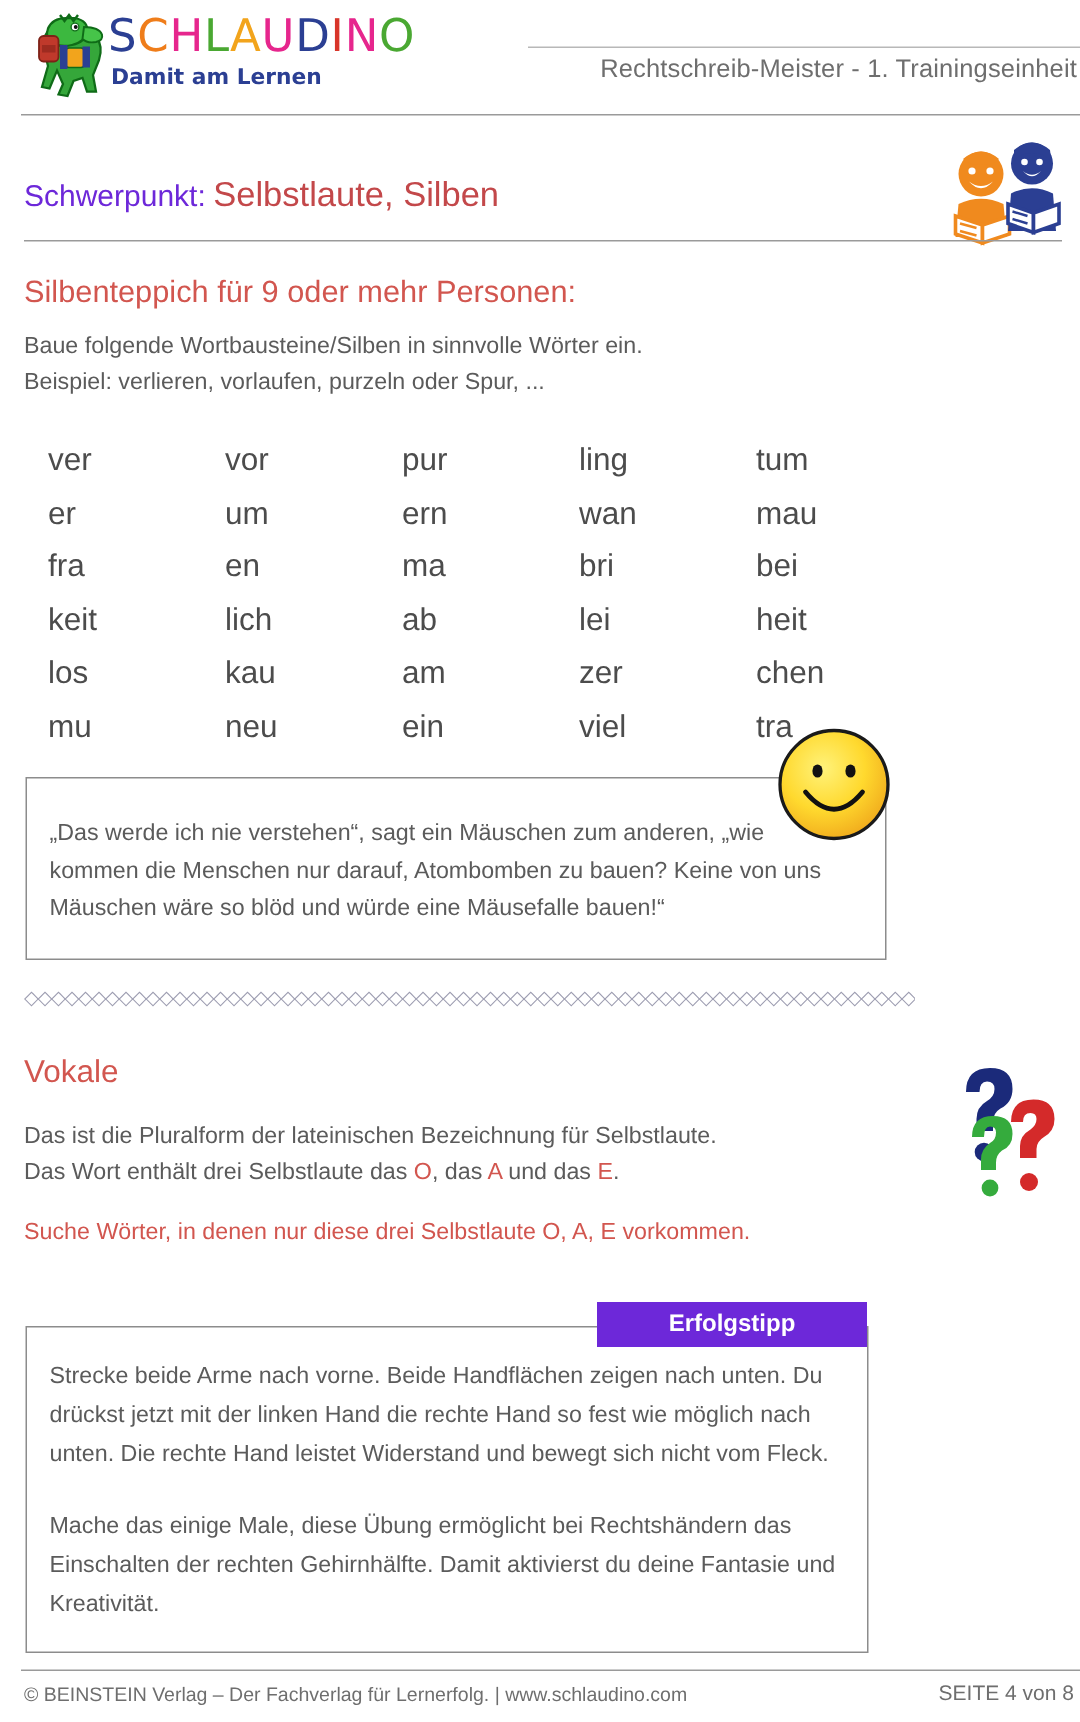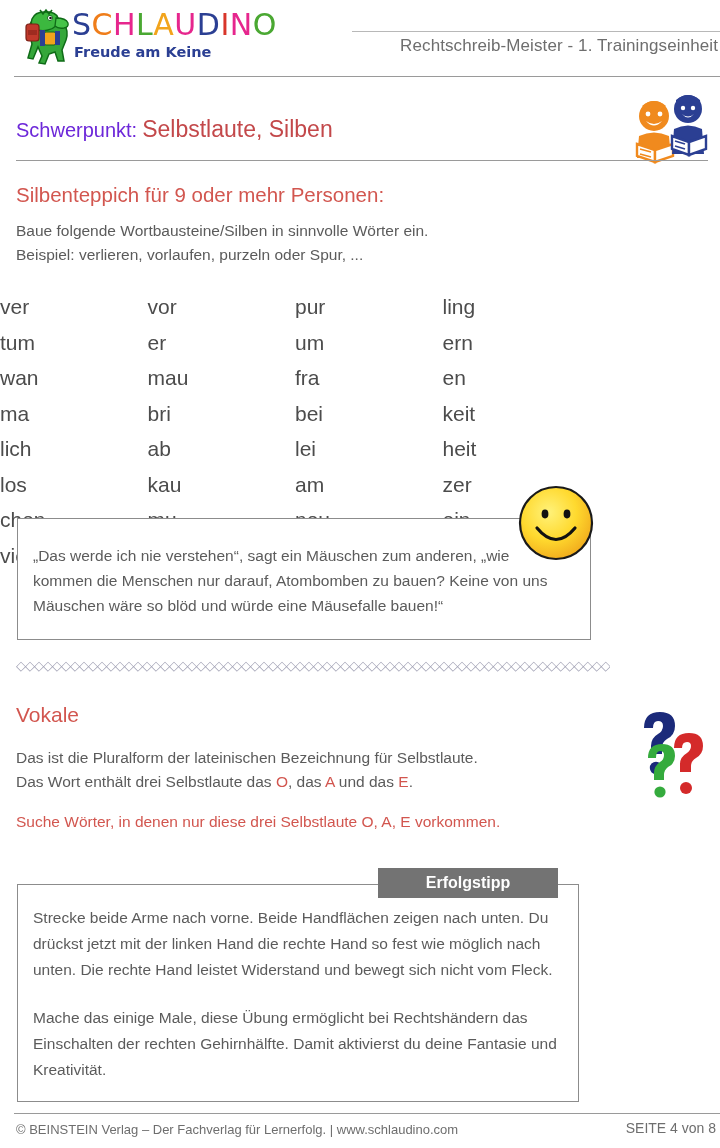--- a/index.html
+++ b/index.html
@@ -164,25 +164,25 @@
   }
   .silben-box div {
     font-size: 16px;
     color: #5b5b5b;
     line-height: 1.5;
   }
 
   
   .syl-grid {
     position: absolute;
-    left: 0;
+    left: 32px;
     top: 295px;
     width: 590px;
     display: grid;
-    grid-template-columns: repeat(4, 1fr);
+    grid-template-columns: repeat(5, 1fr);
     row-gap: 12px;
   }
   .syl-cell {
     font-size: 21px;
     color: #4c4c4c;
     line-height: 1.12;
   }
 
   
   .quote-box {
@@ -264,25 +264,25 @@
     position: absolute;
     left: 636px;
     top: 706px;
     width: 74px;
     height: 94px;
   }
 
   
   .tipp-banner {
     position: absolute;
-    left: 378px;
+    left: 398px;
     top: 868px;
     width: 180px;
     height: 30px;
-    background: #737373;
+    background: #6d28d9;
     color: #ffffff;
     font-size: 16px;
     font-weight: bold;
     display: flex;
     align-items: center;
     justify-content: center;
     z-index: 4;
     box-sizing: border-box;
   }
   .tipp-box {
@@ -359,21 +359,21 @@
 
           <rect x="12" y="18" width="13" height="17" rx="3" fill="#c0392b" stroke="#7d2117" stroke-width="1.2"></rect>
           <rect x="14" y="24" width="9" height="5" fill="#9e2b20"></rect>
 
           <rect x="30" y="26" width="12" height="13" rx="2" fill="#f2a41c" stroke="#0f6b17" stroke-width="1"></rect>
           <rect x="26" y="24" width="5" height="16" fill="#2b3f93"></rect>
           <rect x="41" y="25" width="5" height="14" fill="#2b3f93"></rect>
         </svg>
       </div>
       <div class="logo-text" id="logo-wordmark"><span style="color: rgb(43, 63, 147);">S</span><span style="color: rgb(239, 125, 26);">C</span><span style="color: rgb(230, 38, 141);">H</span><span style="color: rgb(74, 168, 50);">L</span><span style="color: rgb(242, 164, 28);">A</span><span style="color: rgb(230, 38, 141);">U</span><span style="color: rgb(43, 63, 147);">D</span><span style="color: rgb(216, 53, 42);">I</span><span style="color: rgb(230, 38, 141);">N</span><span style="color: rgb(74, 168, 50);">O</span></div>
-      <div class="logo-sub">Freude am Keine</div>
+      <div class="logo-sub">Damit am Lernen</div>
     </div>
 
     <div class="header-rule-top"></div>
     <div class="header-title">Rechtschreib-Meister  - 1. Trainingseinheit</div>
     <div class="header-rule-bottom"></div>
   </div>
 
   <div class="kids-icon">
     <svg viewBox="0 0 86 72" width="86" height="72">
 

